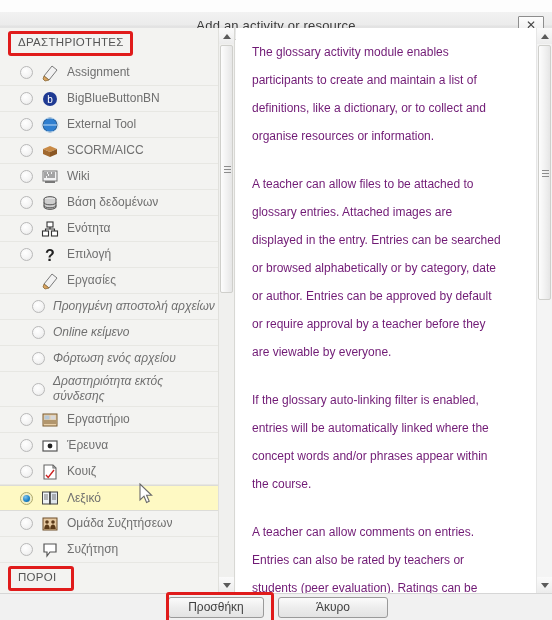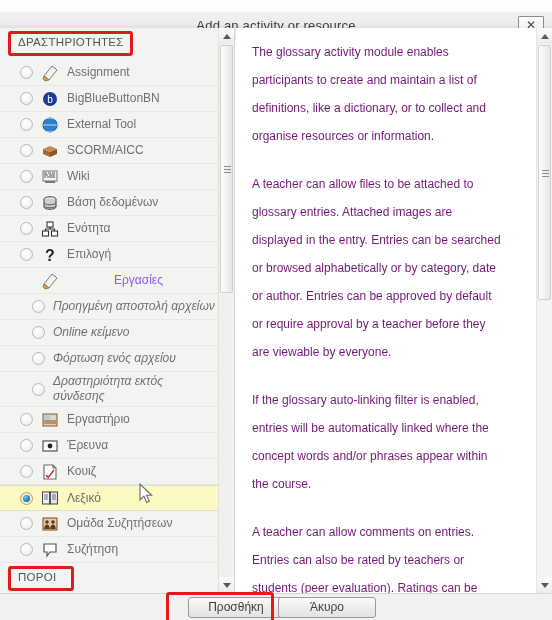--- a/index.html
+++ b/index.html
@@ -138,21 +138,21 @@
     margin-right: 8px;
     position: relative;
   }
 
   .row-label {
     font-size: 12px;
     color: #6f6f6f;
     line-height: 15px;
     padding-right: 6px;
   }
-  .row.group .row-label { color: #8b5cf6; margin-left: 47px; }
+  .row.group .row-label { color: #737373; }
 
   
   .lsb {
     position: absolute; right: 0; top: 0;
     width: 16px; height: 565px;
     background: #f0f0ee;
     border-left: 1px solid #e0e0dc;
     box-sizing: border-box;
   }
   .sb-arrow {
@@ -228,22 +228,22 @@
     background: linear-gradient(to bottom,#fbfbfb,#ededed 50%,#e3e3e3);
     border: 1px solid #9a9a9a;
     border-radius: 3px;
     box-sizing: border-box;
     font-size: 12px;
     color: #3f3f3f;
     text-align: center;
     line-height: 19px;
     cursor: pointer;
   }
-  #btn-add { left: 188px; width: 96px; }
-  #btn-cancel { left: 278px; width: 98px; }
+  #btn-add { left: 168px; width: 96px; }
+  #btn-cancel { left: 278px; width: 110px; }
   #redbox-add {
     position: absolute;
     left: 166px; top: -2px;
     width: 108px; height: 31px;
     border: 3px solid #e01b1b;
     border-radius: 3px;
     box-sizing: border-box;
     pointer-events: none;
   }
 

